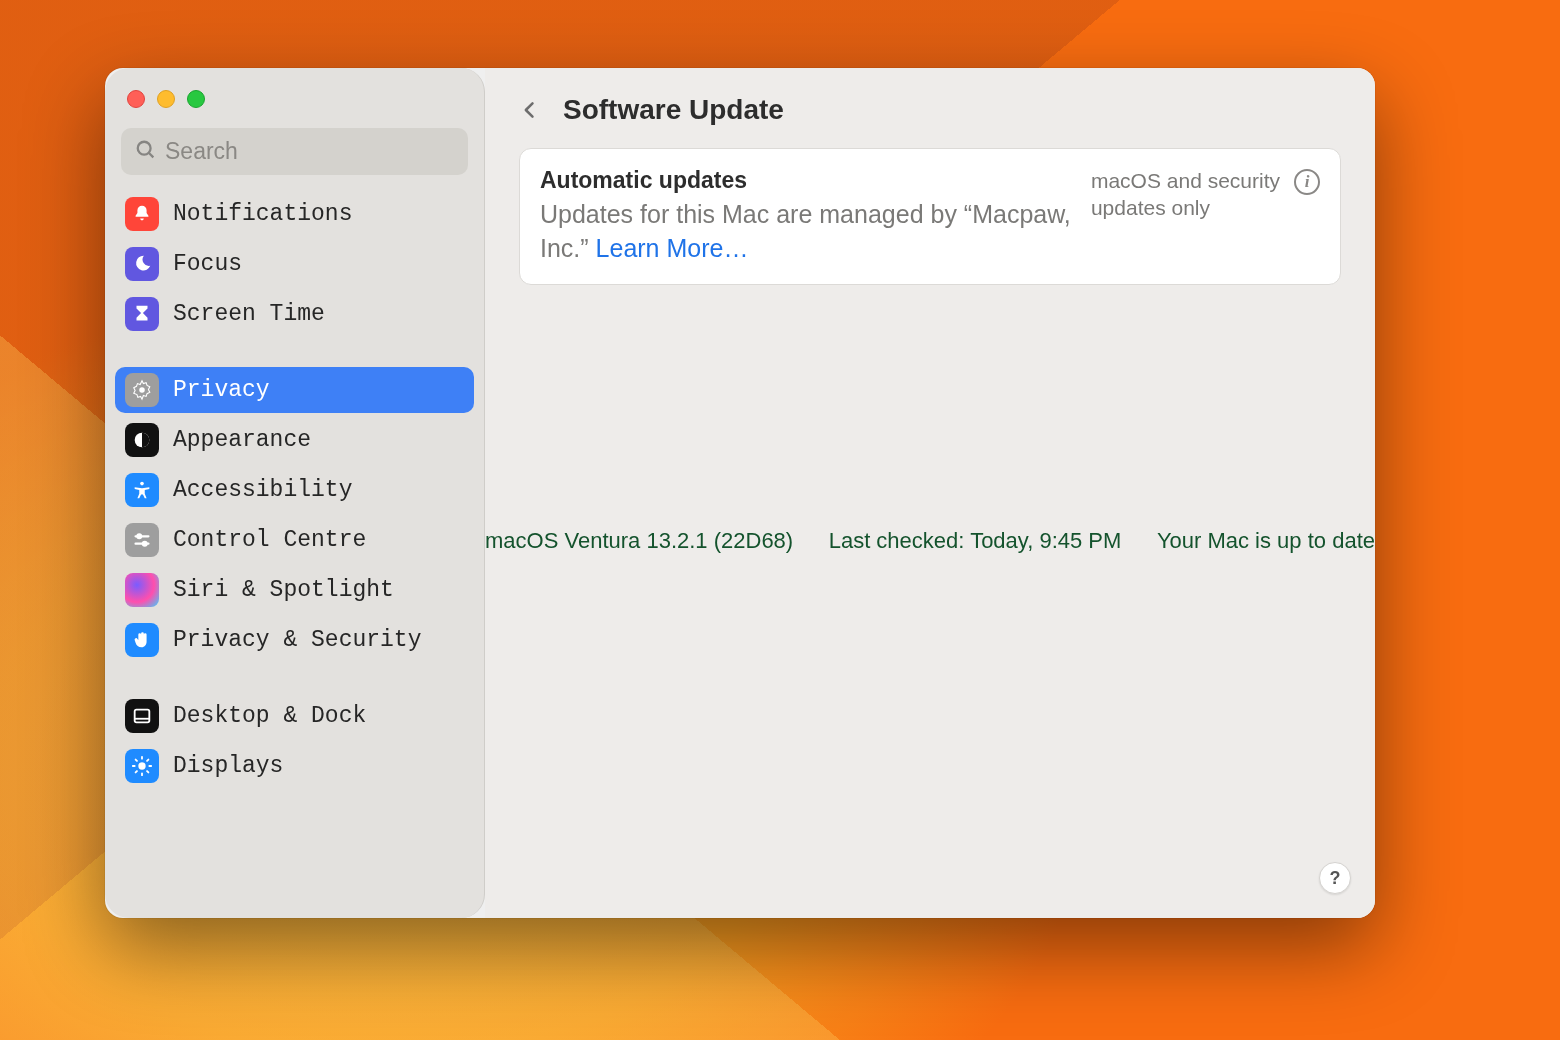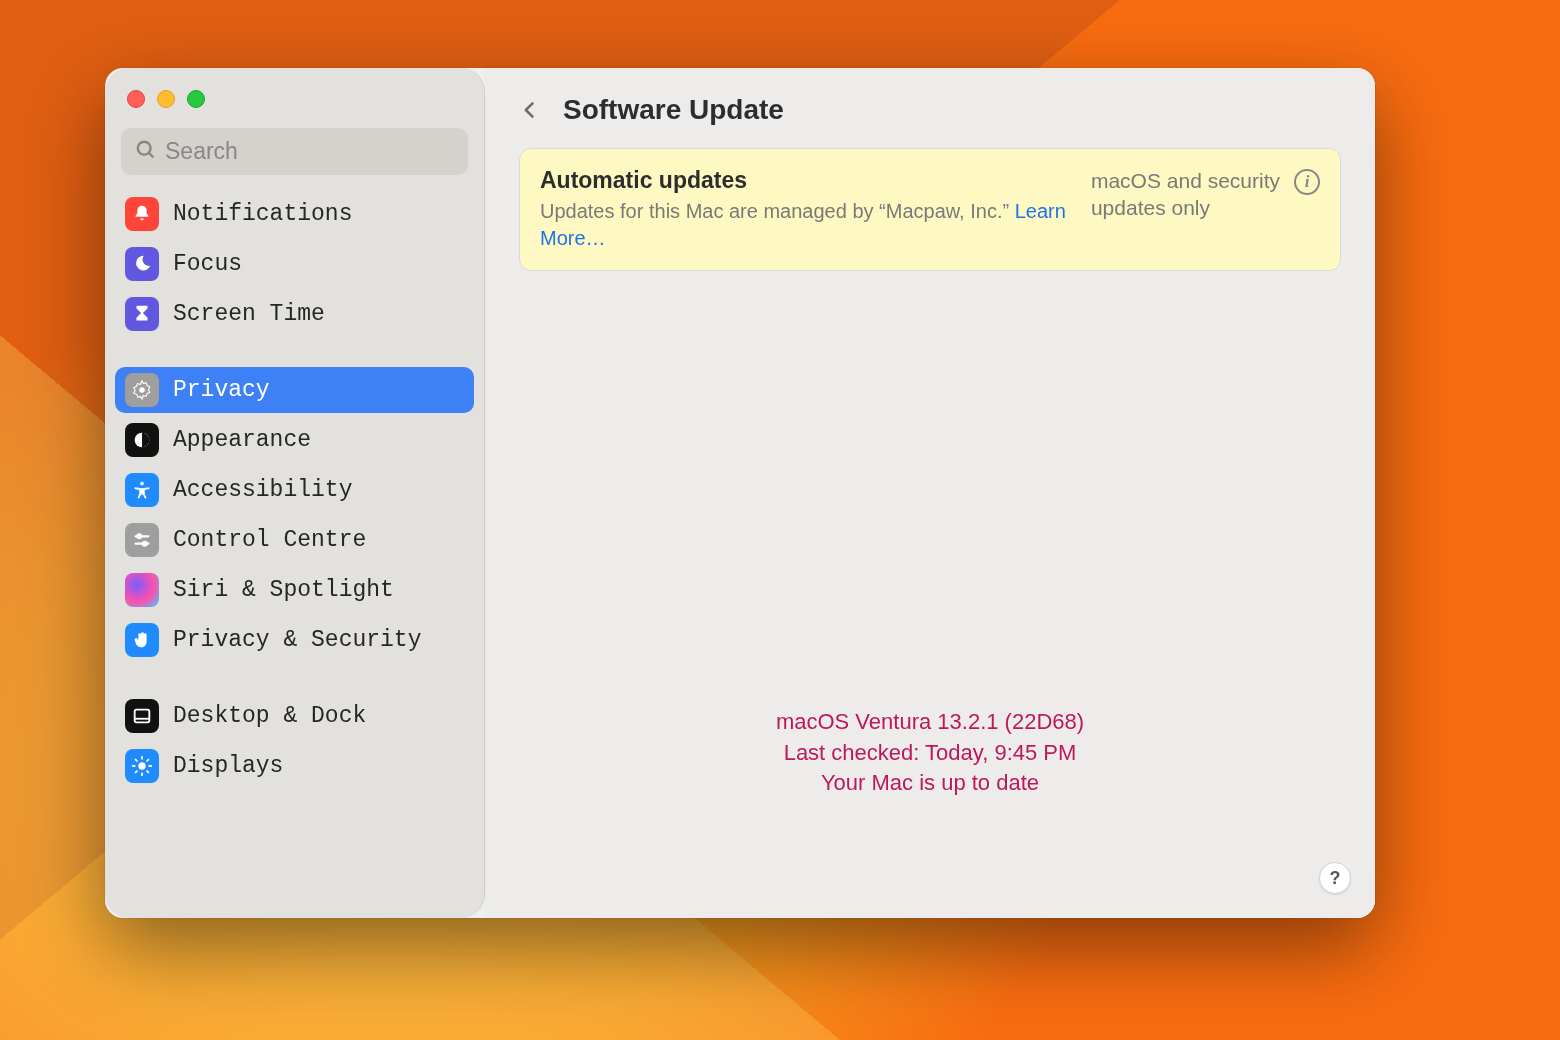--- a/index.html
+++ b/index.html
@@ -89,38 +89,38 @@
   .header {
     display:flex; align-items:center; gap:18px;
     padding: 26px 34px 18px 30px;
   }
   .back { width:30px; height:30px; display:flex; align-items:center; justify-content:center; color:#6d6d6d; cursor:pointer; }
   .back svg { width:20px; height:20px; fill:none; stroke:#6d6d6d; stroke-width:3; stroke-linecap:round; stroke-linejoin:round; }
   .title { font-size:28px; font-weight:700; color:#2d2d2d; }
 
   .card {
     margin: 4px 34px 0 34px;
-    background:#fef9c3;
+    background:#ffffff;
     border:1px solid #dcdad7;
     border-radius:12px;
     padding: 18px 20px 18px 20px;
     display:flex; gap:12px;
     align-items:flex-start;
   }
   .card-left { flex:1; }
   .card-title { font-size:23px; font-weight:600; color:#2d2d2d; margin-bottom:4px; }
-  .card-desc { font-size:20px; color:#7a7977; line-height:1.35; }
+  .card-desc { font-size:25px; color:#7a7977; line-height:1.35; }
   .card-desc a { color:#1f73e8; text-decoration:none; cursor:pointer; }
   .card-right { text-align:left; color:#7a7977; font-size:21px; line-height:1.3; display:flex; align-items:flex-start; gap:14px; }
   .info-ic { width:26px; height:26px; border:2px solid #8a8886; border-radius:50%; display:flex; align-items:center; justify-content:center; color:#8a8886; font-family:Georgia, serif; font-style:italic; font-size:17px; font-weight:600; cursor:pointer; margin-top:2px; }
 
   .status {
-    flex:1; display:flex; flex-direction:column; align-items:center; justify-content:flex-end;
+    flex:1; display:flex; align-items:center; justify-content:space-between;
     text-align:center;
-    color:#be185d; font-size:22px; line-height:1.35;
+    color:#14532d; font-size:22px; line-height:1.35;
     gap:1px;
     padding-bottom:120px;
   }
   .status div {}
 
   .help {
     position:absolute; right:24px; bottom:24px;
     width:32px; height:32px; border-radius:50%;
     background:#fff; border:1px solid #d5d3d0;
     display:flex; align-items:center; justify-content:center;

